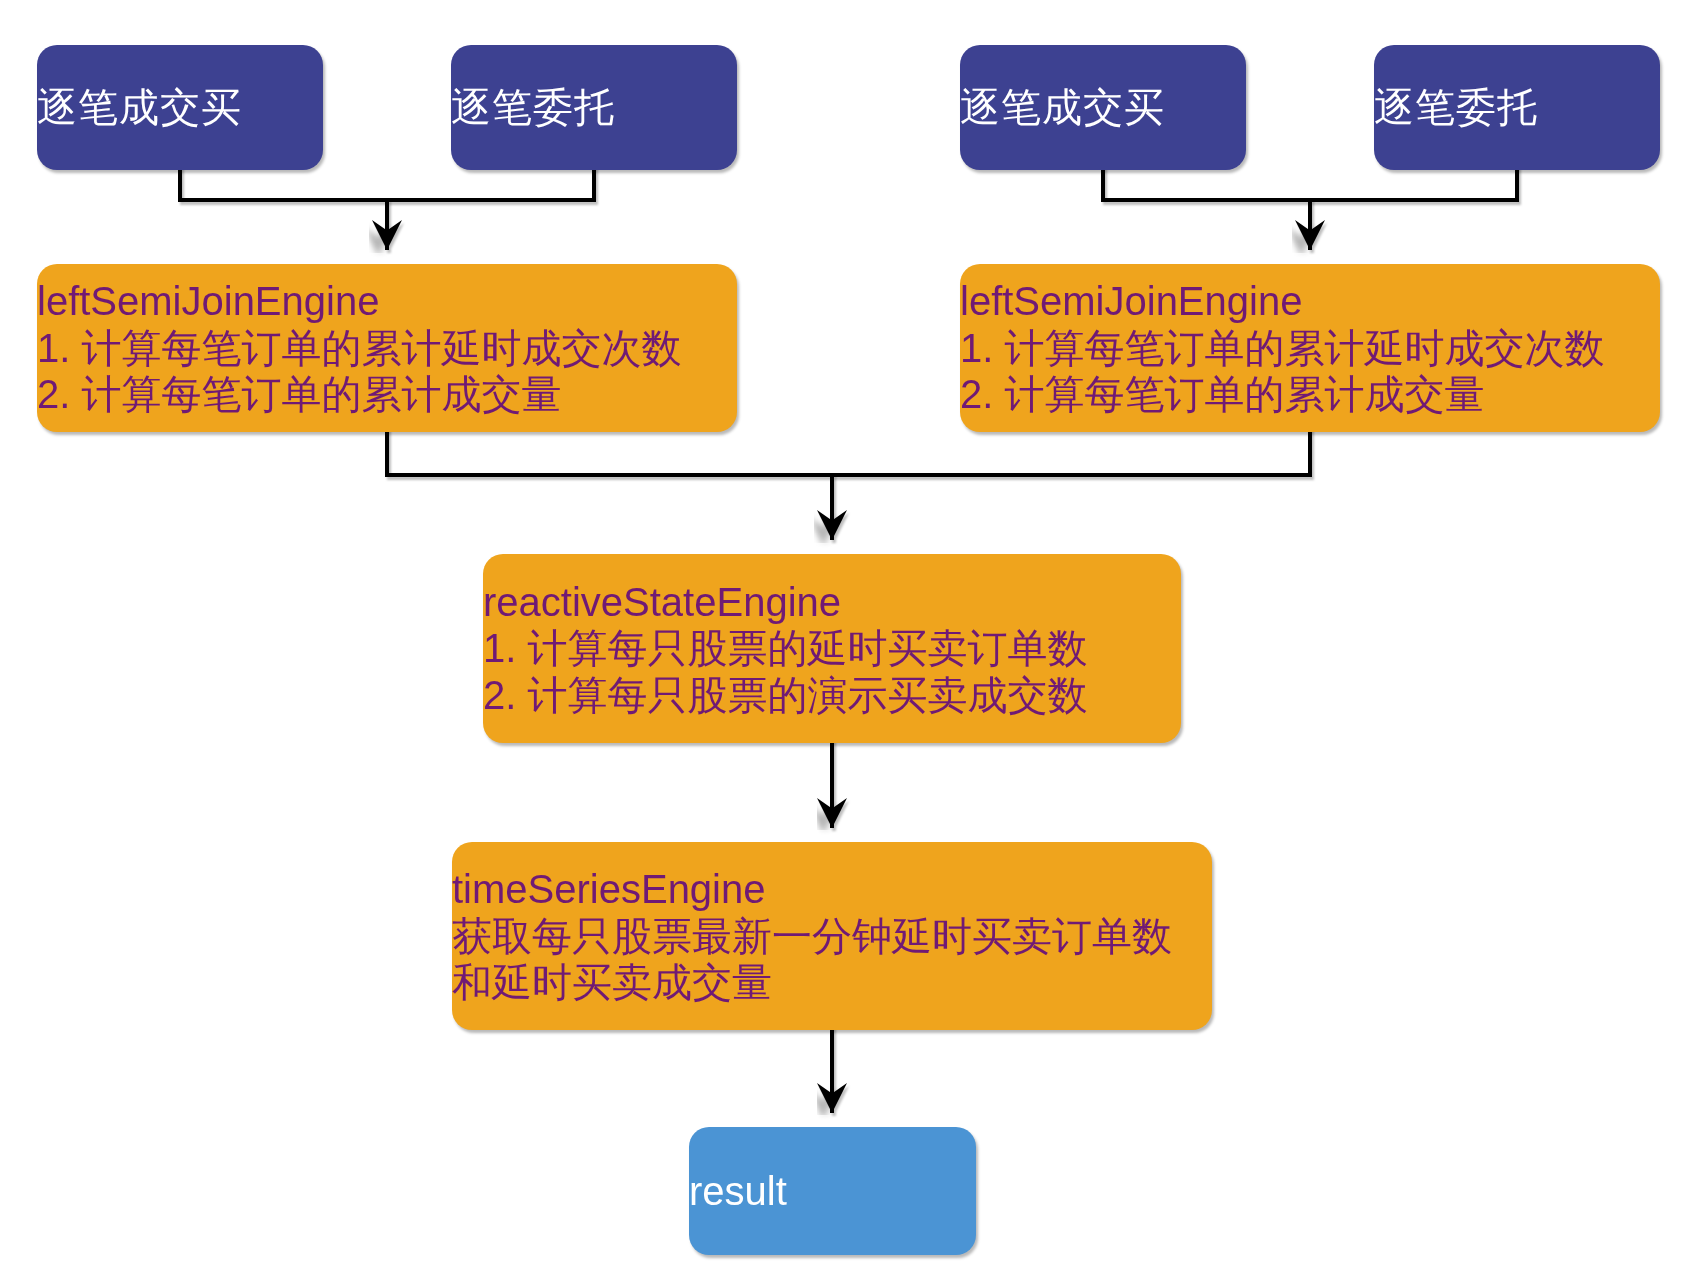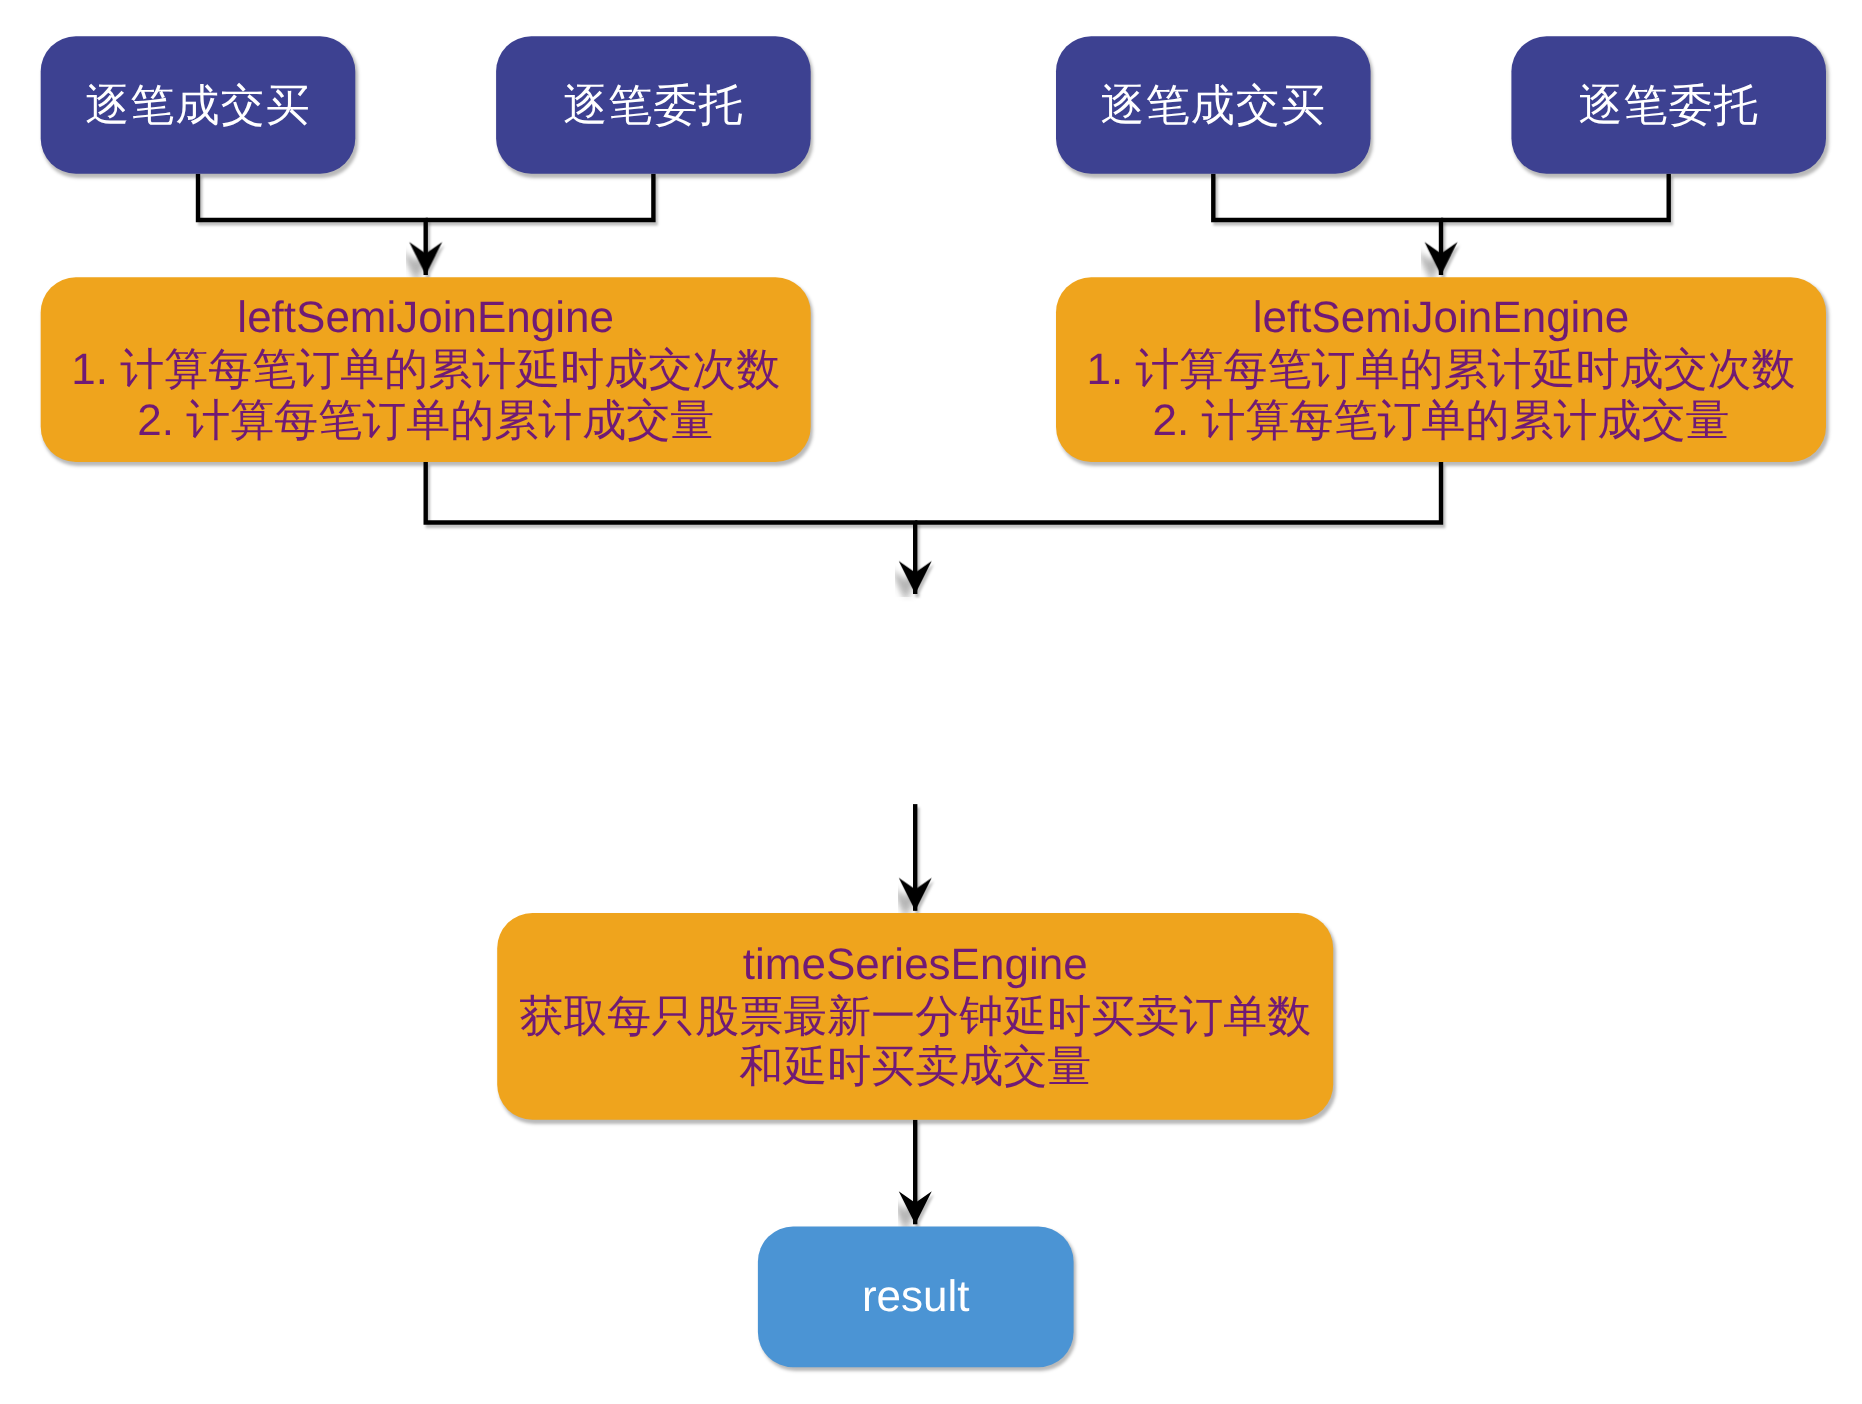--- a/index.html
+++ b/index.html
@@ -9,25 +9,26 @@
     height: 1276px;
     background: #ffffff;
     font-family: "Liberation Sans", sans-serif;
     overflow: hidden;
   }
   .node {
     position: absolute;
     box-sizing: border-box;
     display: flex;
     flex-direction: column;
-    align-items: center;
+    align-items: flex-start;
     justify-content: center;
     text-align: center;
-    border-radius: 32px;
+    border-radius: 20px;
     box-shadow: 2px 3px 3px rgba(0,0,0,0.28);
+    margin-top: 12px;
   }
   .node-src {
     background: #3d4191;
     color: #ffffff;
     font-size: 40px;
     letter-spacing: 1px;
   }
   .node-engine {
     background: #efa41d;
     color: #701a75;
@@ -102,20 +103,25 @@
     <span class="engine-line">leftSemiJoinEngine</span>
     <span class="engine-line">1. 计算每笔订单的累计延时成交次数</span>
     <span class="engine-line">2. 计算每笔订单的累计成交量</span>
   </div>
   <div id="n-join-right" class="node node-engine">
     <span class="engine-line">leftSemiJoinEngine</span>
     <span class="engine-line">1. 计算每笔订单的累计延时成交次数</span>
     <span class="engine-line">2. 计算每笔订单的累计成交量</span>
   </div>
 
+  <div id="n-reactive" class="node node-engine">
+    <span class="engine-line">reactiveStateEngine</span>
+    <span class="engine-line">1. 计算每只股票的延时买卖订单数</span>
+    <span class="engine-line">2. 计算每只股票的演示买卖成交数</span>
+  </div>
 
   <div id="n-timeseries" class="node node-engine">
     <span class="engine-line">timeSeriesEngine</span>
     <span class="engine-line">获取每只股票最新一分钟延时买卖订单数</span>
     <span class="engine-line">和延时买卖成交量</span>
   </div>
 
   <div id="n-result" class="node node-result">
     <span>result</span>
   </div>

